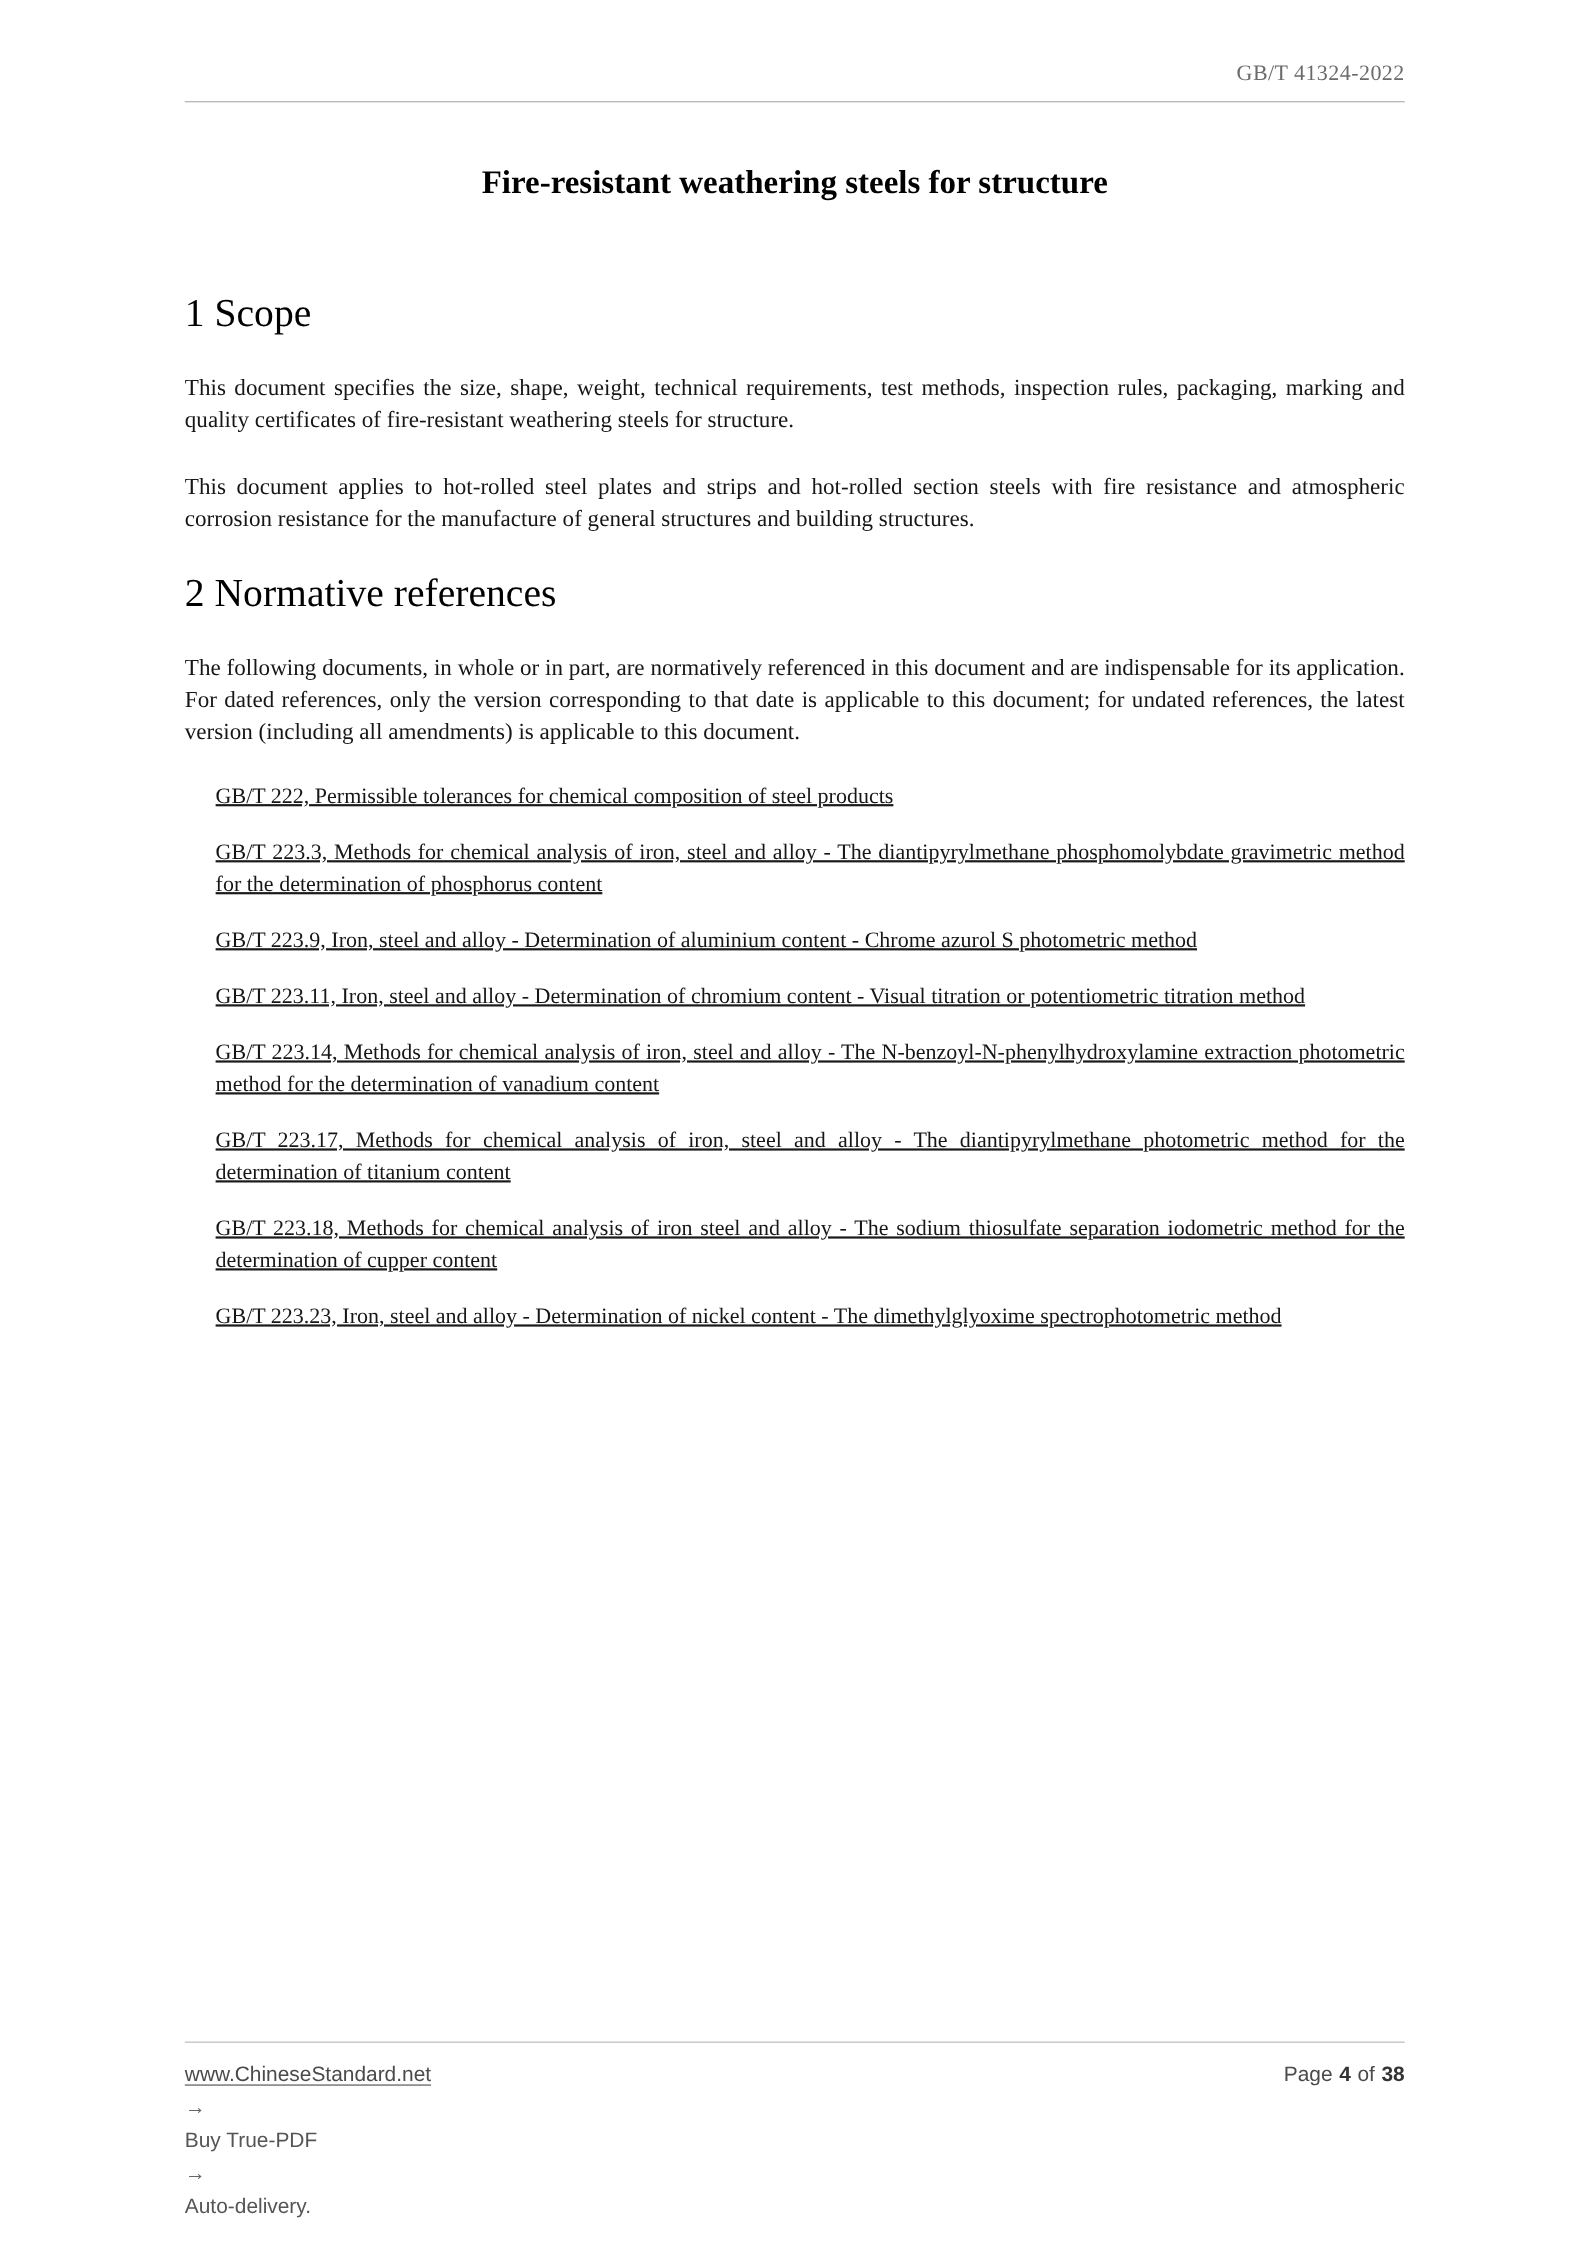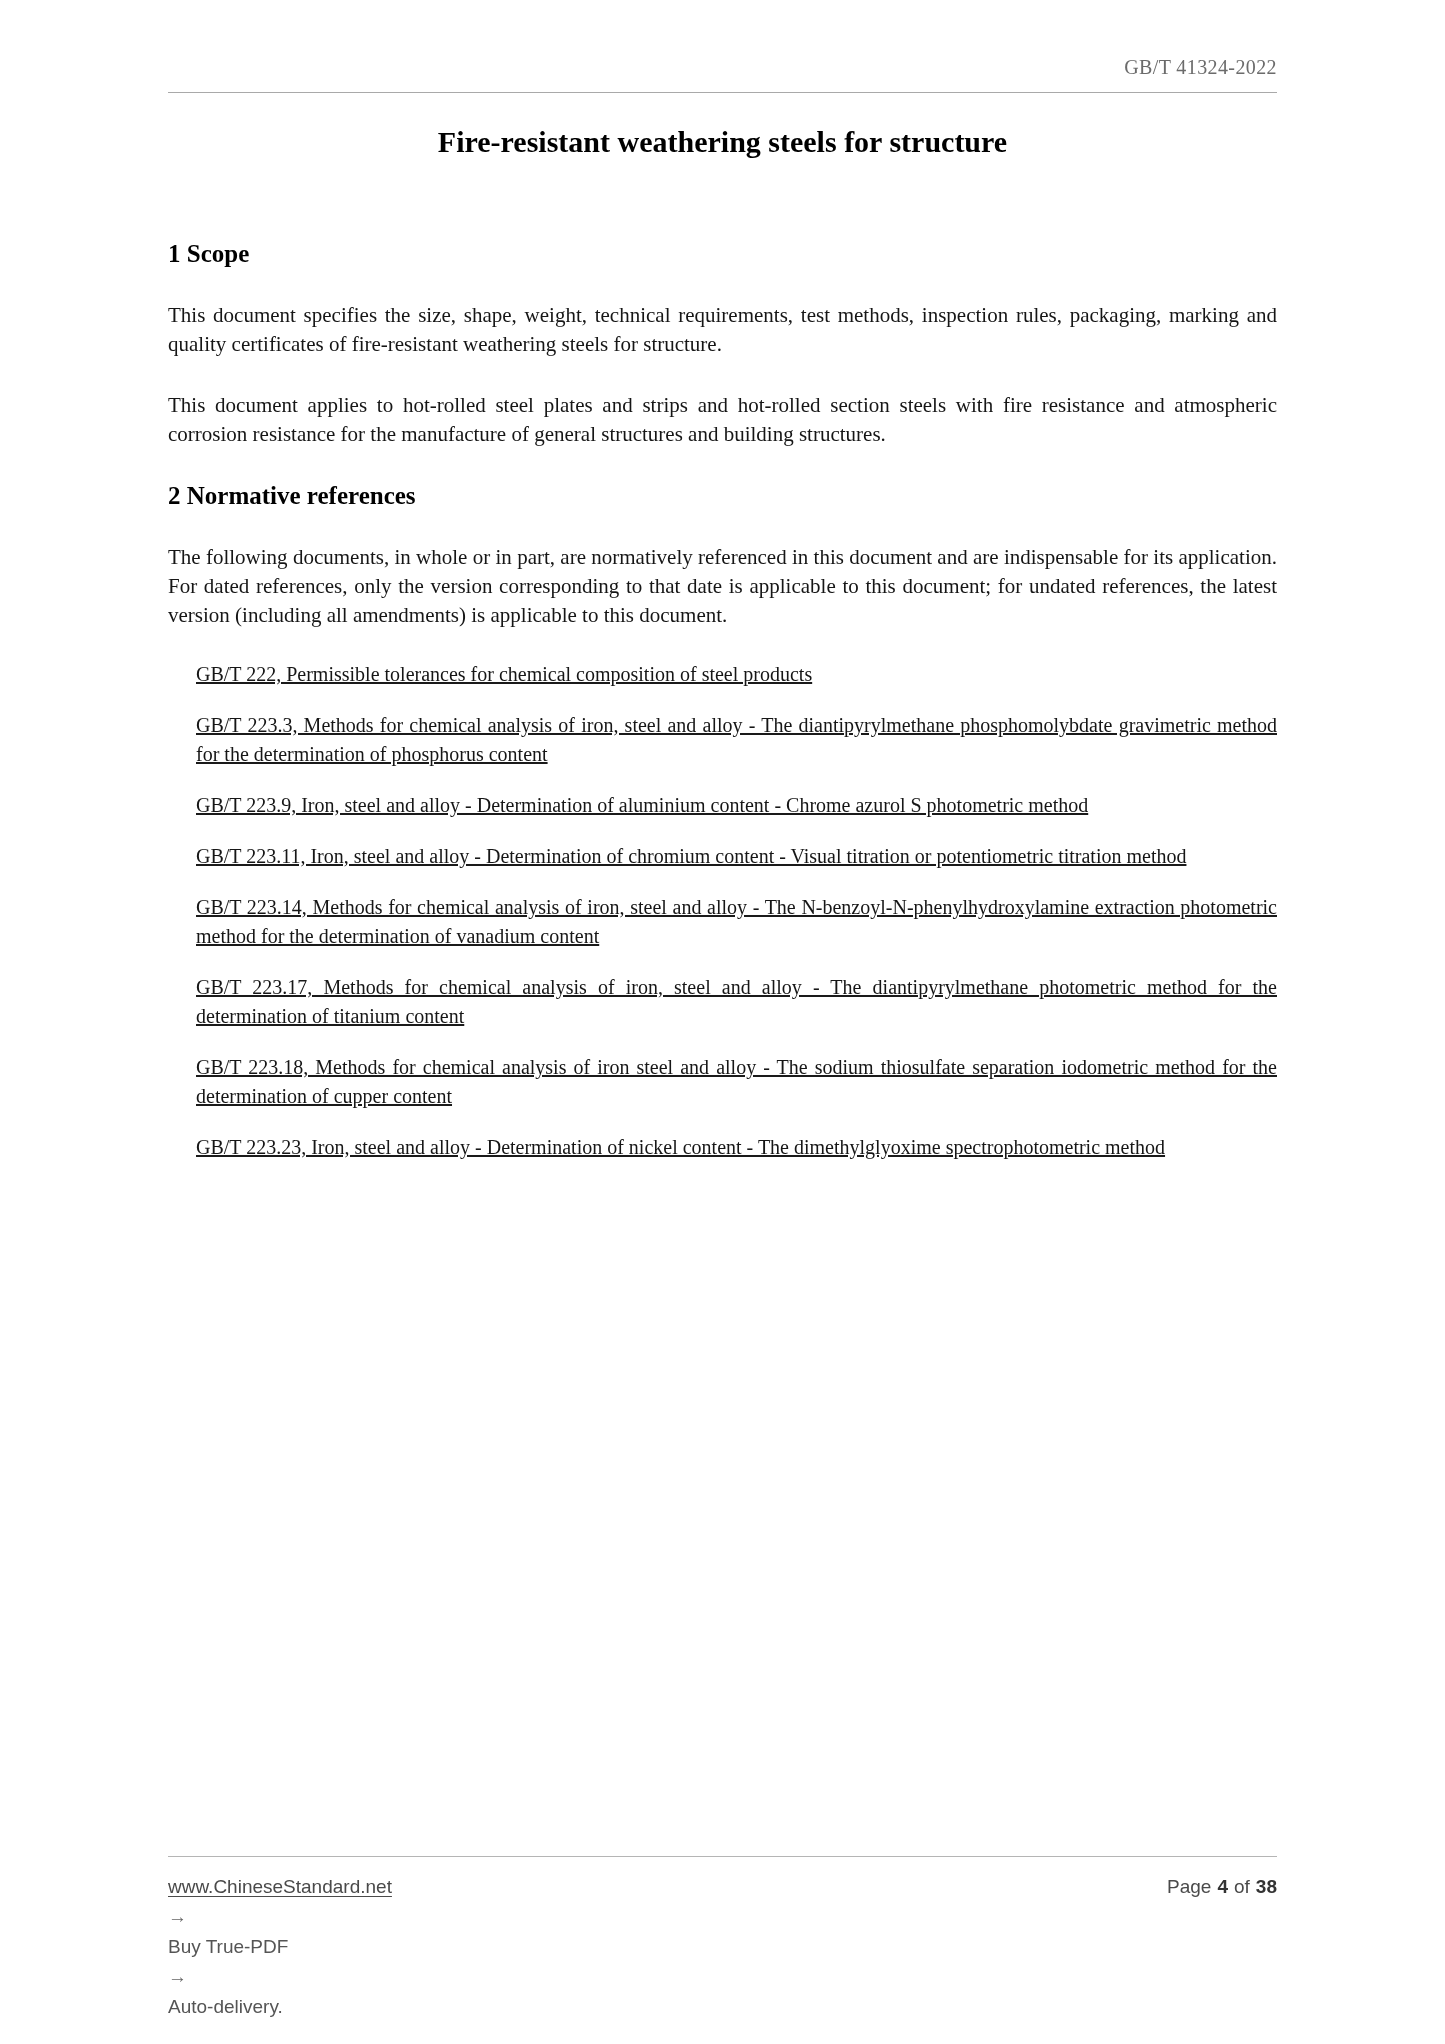--- a/index.html
+++ b/index.html
@@ -24,29 +24,29 @@
     font-size: 20px;
     color: #6b6b6b;
     letter-spacing: 0.4px;
   }
   .header-rule {
     border: none;
     border-top: 1px solid #a9a9a9;
     margin-top: 13px;
   }
   .doc-title {
-    margin-top: 32px;
+    margin-top: 56px;
     text-align: center;
     font-size: 30px;
     font-weight: bold;
     color: #000000;
   }
   h2 {
-    font-size: 25px;
-    font-weight: bold;
+    font-size: 36px;
+    font-weight: normal;
     color: #000000;
     line-height: 1.2;
   }
   .h2-scope { margin-top: 80px; }
   .h2-normative { margin-top: 32px; }
   .body-para {
     margin-top: 32px;
     font-size: 21px;
     line-height: 29px;
     text-align: justify;

